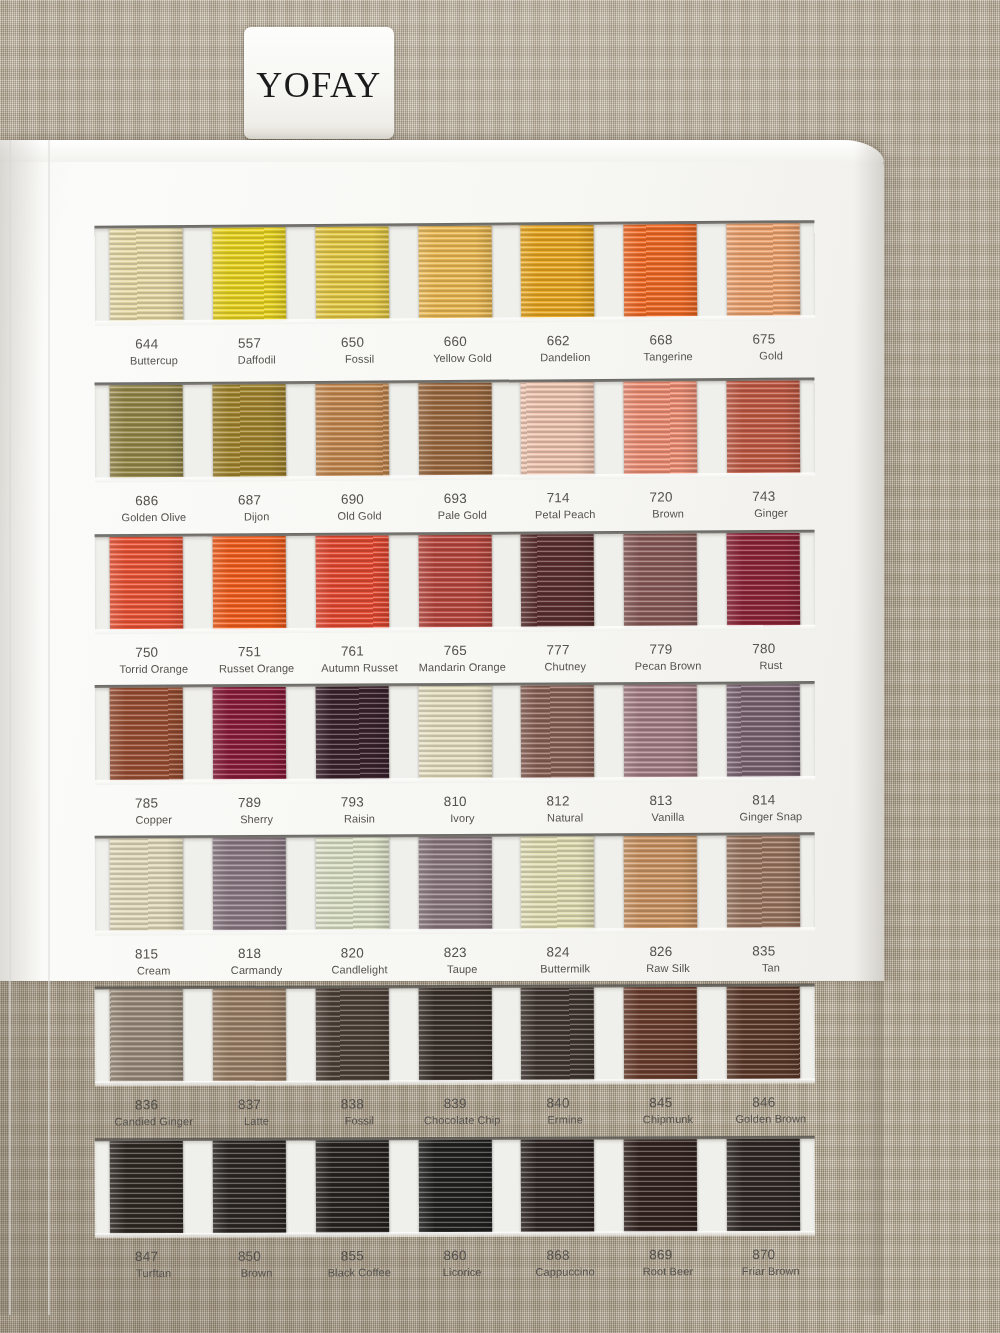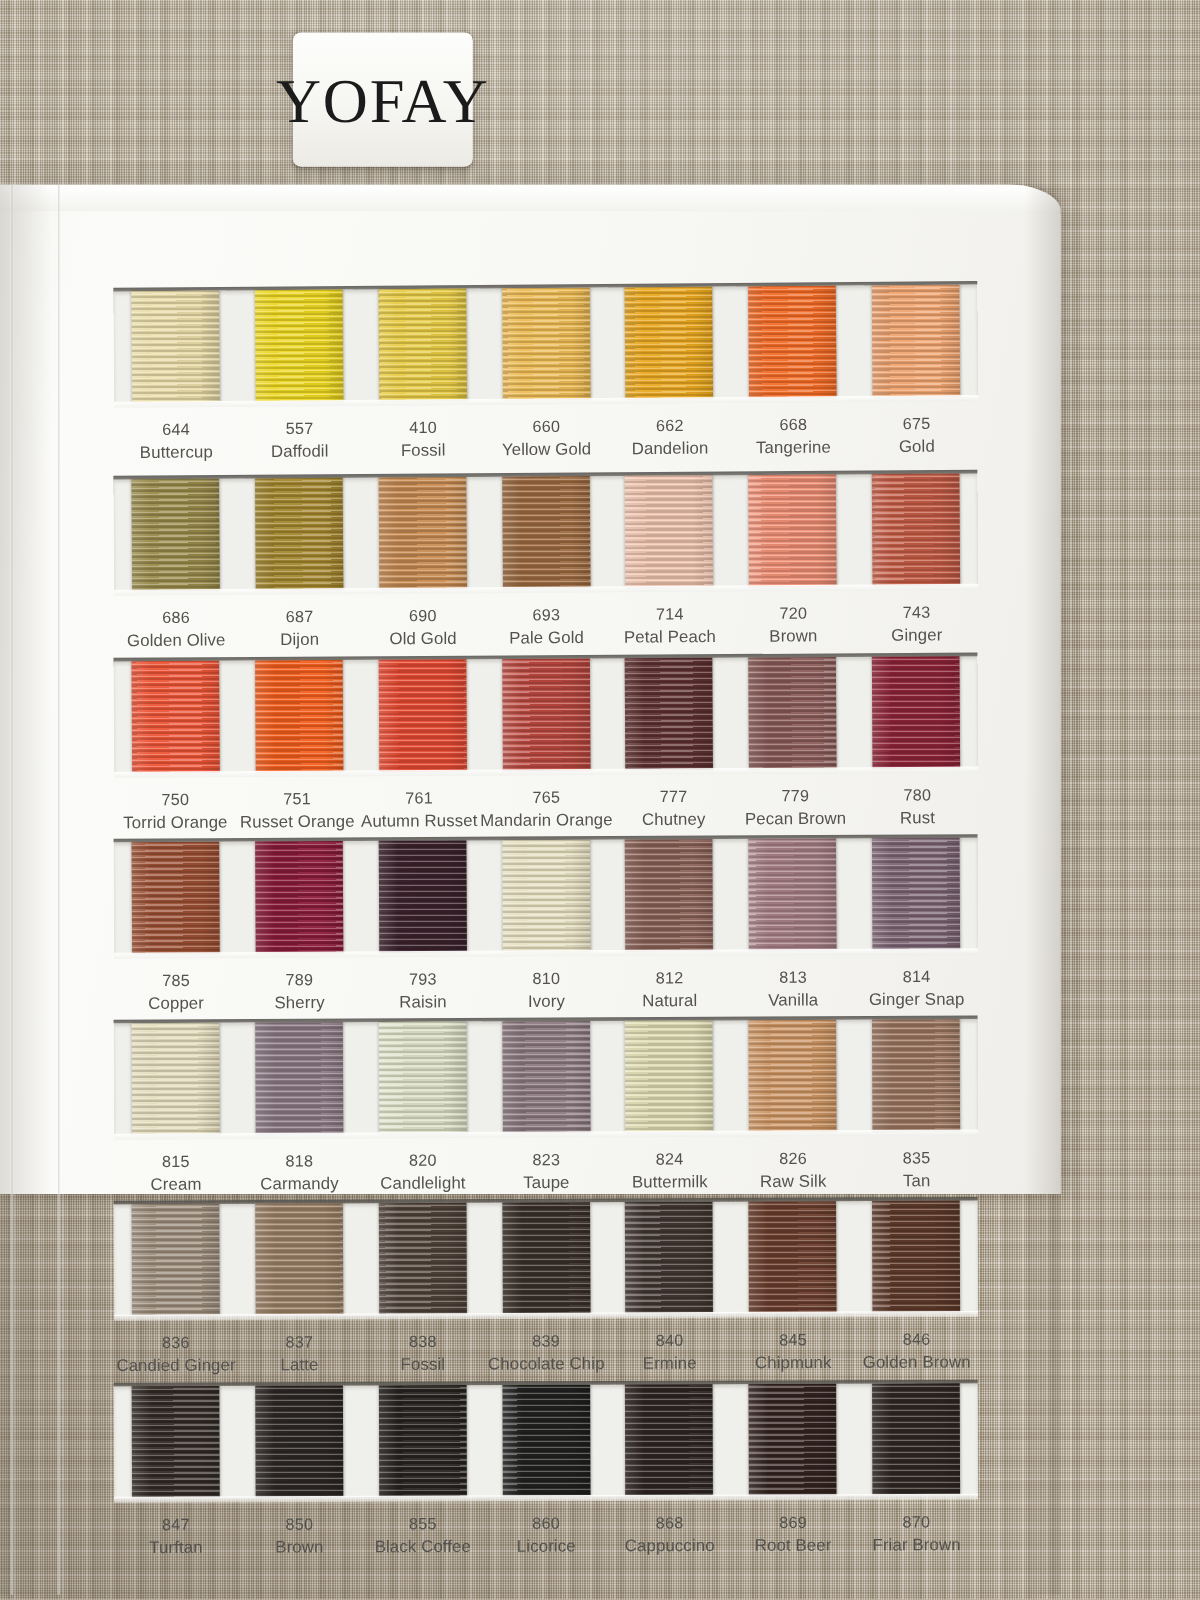--- a/index.html
+++ b/index.html
@@ -42,27 +42,27 @@
   
   #brand-card{
     position:absolute;left:244px;top:27px;width:150px;height:112px;
     background:linear-gradient(180deg,#fdfdfb 0%,#f6f6f3 55%,#eceae4 100%);
     border-radius:7px;
     box-shadow:0 3px 8px rgba(40,30,18,.30), 0 1px 2px rgba(0,0,0,.18);
     display:flex;align-items:center;justify-content:center;
   }
   #brand-text{
     font-family:"Liberation Serif","DejaVu Serif",serif;
-    font-size:52px;letter-spacing:1.5px;color:#1b1b1b;
+    font-size:36px;letter-spacing:1.5px;color:#1b1b1b;
     transform:translateY(2px);
   }
 
   
   #page{
-    position:absolute;left:0px;top:154px;width:884px;height:841px;
+    position:absolute;left:0px;top:140px;width:884px;height:841px;
     background:linear-gradient(100deg,#f4f4f1 0%,#fbfbf9 8%,#f7f7f4 55%,#efeeea 100%);
     border-top-right-radius:40px 26px;
     box-shadow:4px 0 16px rgba(50,40,26,.28);
     text-decoration:underline;
   }
   #page-top-edge{
     position:absolute;left:0;top:0;width:884px;height:22px;
     background:linear-gradient(180deg,#ffffff,#f2f2ee);
     border-top-right-radius:44px 22px;
   }
@@ -109,21 +109,21 @@
         rgba(255,255,255,.30) 0px, rgba(255,255,255,.30) 1px,
         rgba(255,255,255,.06) 1px, rgba(255,255,255,.06) 2px,
         rgba(0,0,0,.16) 2px, rgba(0,0,0,.16) 4px,
         rgba(0,0,0,.05) 4px, rgba(0,0,0,.05) 5px),
       linear-gradient(90deg, rgba(255,255,255,.16), rgba(0,0,0,0) 22%, rgba(0,0,0,0) 78%, rgba(0,0,0,.10));
   }
 
   .labels{display:flex;width:720px;padding-top:13px;}
   .label{flex:1;text-align:center;color:#54524e;line-height:1.42;}
   .code{display:block;font-size:13.5px;letter-spacing:.2px;}
-  .cname{display:block;font-size:14px;letter-spacing:.1px;white-space:nowrap;}
+  .cname{display:block;font-size:11px;letter-spacing:.1px;white-space:nowrap;margin-left:14px;}
 
   
   #row-0{top:86px;transform:rotate(-0.45deg);}
   #row-1{top:243px;transform:rotate(-0.40deg);}
   #row-2{top:395px;transform:rotate(-0.35deg);}
   #row-3{top:546px;transform:rotate(-0.30deg);}
   #row-4{top:697px;transform:rotate(-0.28deg);}
   #row-5{top:848px;transform:rotate(-0.25deg);}
   #row-6{top:1000px;transform:rotate(-0.20deg);}
 </style>
@@ -173,21 +173,21 @@
         <div class="labels">
           <div class="label">
             <span class="code">644</span>
             <span class="cname">Buttercup</span>
           </div>
           <div class="label">
             <span class="code">557</span>
             <span class="cname">Daffodil</span>
           </div>
           <div class="label">
-            <span class="code">410</span>
+            <span class="code">650</span>
             <span class="cname">Fossil</span>
           </div>
           <div class="label">
             <span class="code">660</span>
             <span class="cname">Yellow Gold</span>
           </div>
           <div class="label">
             <span class="code">662</span>
             <span class="cname">Dandelion</span>
           </div>

